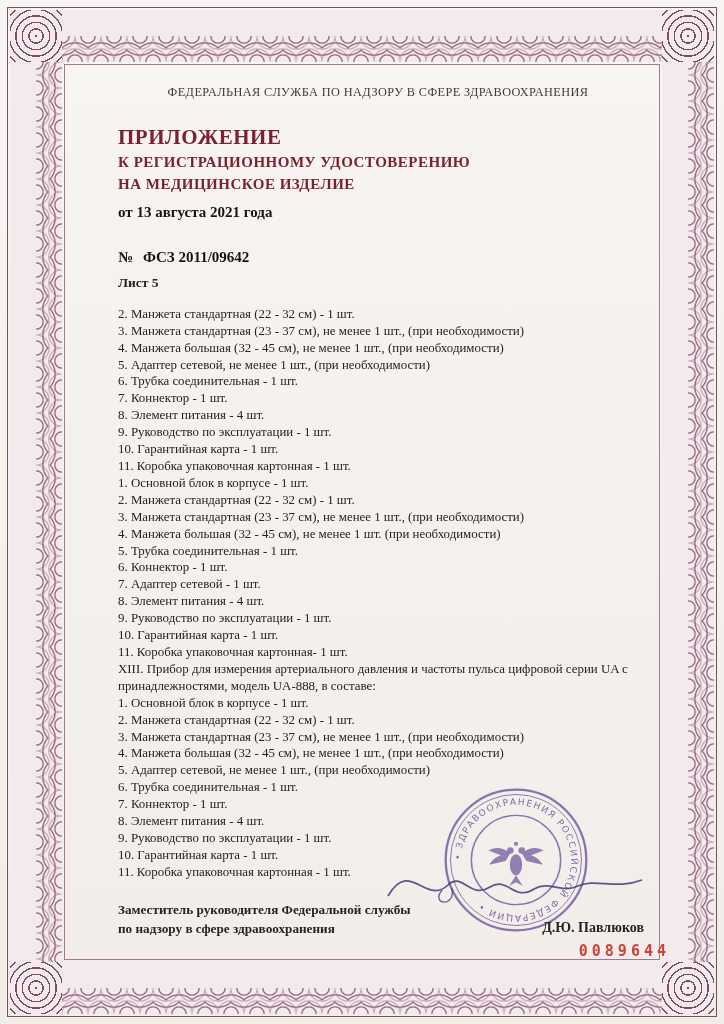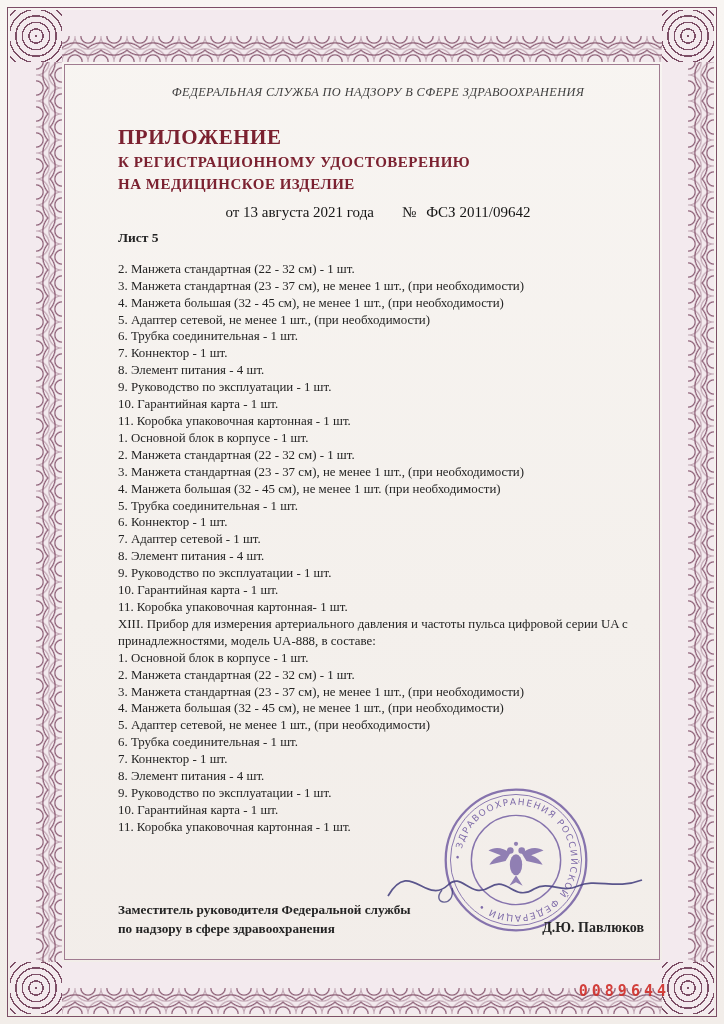--- a/index.html
+++ b/index.html
@@ -37,39 +37,39 @@
   .band.right{top:10px;bottom:10px;right:10px;width:52px;}
   .corner{
     position:absolute;width:52px;height:52px;
     background:repeating-radial-gradient(circle at 50% 50%, #7c4e66 0 1.4px, #f3eaee 1.4px 6.5px);
   }
   .corner.tl{top:10px;left:10px;} .corner.tr{top:10px;right:10px;}
   .corner.bl{bottom:10px;left:10px;} .corner.br{bottom:10px;right:10px;}
 
   
   .content{position:absolute;left:118px;right:86px;top:84px;}
-  .header{ text-align:center;font-size:12.3px;line-height:1.45;letter-spacing:.4px;color:#3d3d3d;font-style:italic;}
+  .header{ text-align:center;font-size:12.3px;line-height:1.45;letter-spacing:.4px;color:#3d3d3d;}
   .title{ margin-top:20px;text-align:left;color:#7b2130;font-weight:bold;letter-spacing:.5px;}
   .title .t1{font-size:21px;line-height:1.45;}
   .title .t2,.title .t3{font-size:15px;line-height:1.42;}
-  .date-row{margin-top:9px;display:flex;justify-content:center;align-items:baseline;gap:28px;font-weight:normal;font-size:15px;color:#151515;}
+  .date-row{margin-top:9px;display:flex;justify-content:center;align-items:baseline;gap:28px;font-weight:bold;font-size:15px;color:#151515;flex-direction:column;}
   .date-row .numwrap{display:flex;gap:10px;}
   .sheet{margin-top:9px;padding-right:14px;font-weight:bold;font-size:13.5px;}
   .body{margin-top:15px;font-size:12.9px;line-height:16.9px;height:612px;overflow:hidden;}
   .body .line{white-space:normal;}
 
   .signature-block{position:absolute;left:118px;top:900px;width:520px;font-weight:bold;font-size:13.2px;line-height:19px;z-index:3;}
   .sig-name{position:absolute;right:-6px;top:18px;font-size:14px;white-space:nowrap;}
 
   .stamp{position:absolute;left:440px;top:784px;z-index:1;}
   .squiggle{position:absolute;left:380px;top:840px;z-index:2;}
   .serial{
     position:absolute;right:54px;top:942px;z-index:3;
     font-family:"DejaVu Sans Mono","Liberation Mono",monospace;
-    font-size:15px;letter-spacing:4px;color:#cf2d28;font-weight:bold;opacity:.9;margin-top:40px;
+    font-size:15px;letter-spacing:4px;color:#cf2d28;font-weight:bold;opacity:.9;
   }
 </style>
 </head>
 <body>
 
 <div class="page">
 
   <div class="hairline-outer"></div>
   <div class="band h top"></div>
   <div class="band h bottom"></div>

